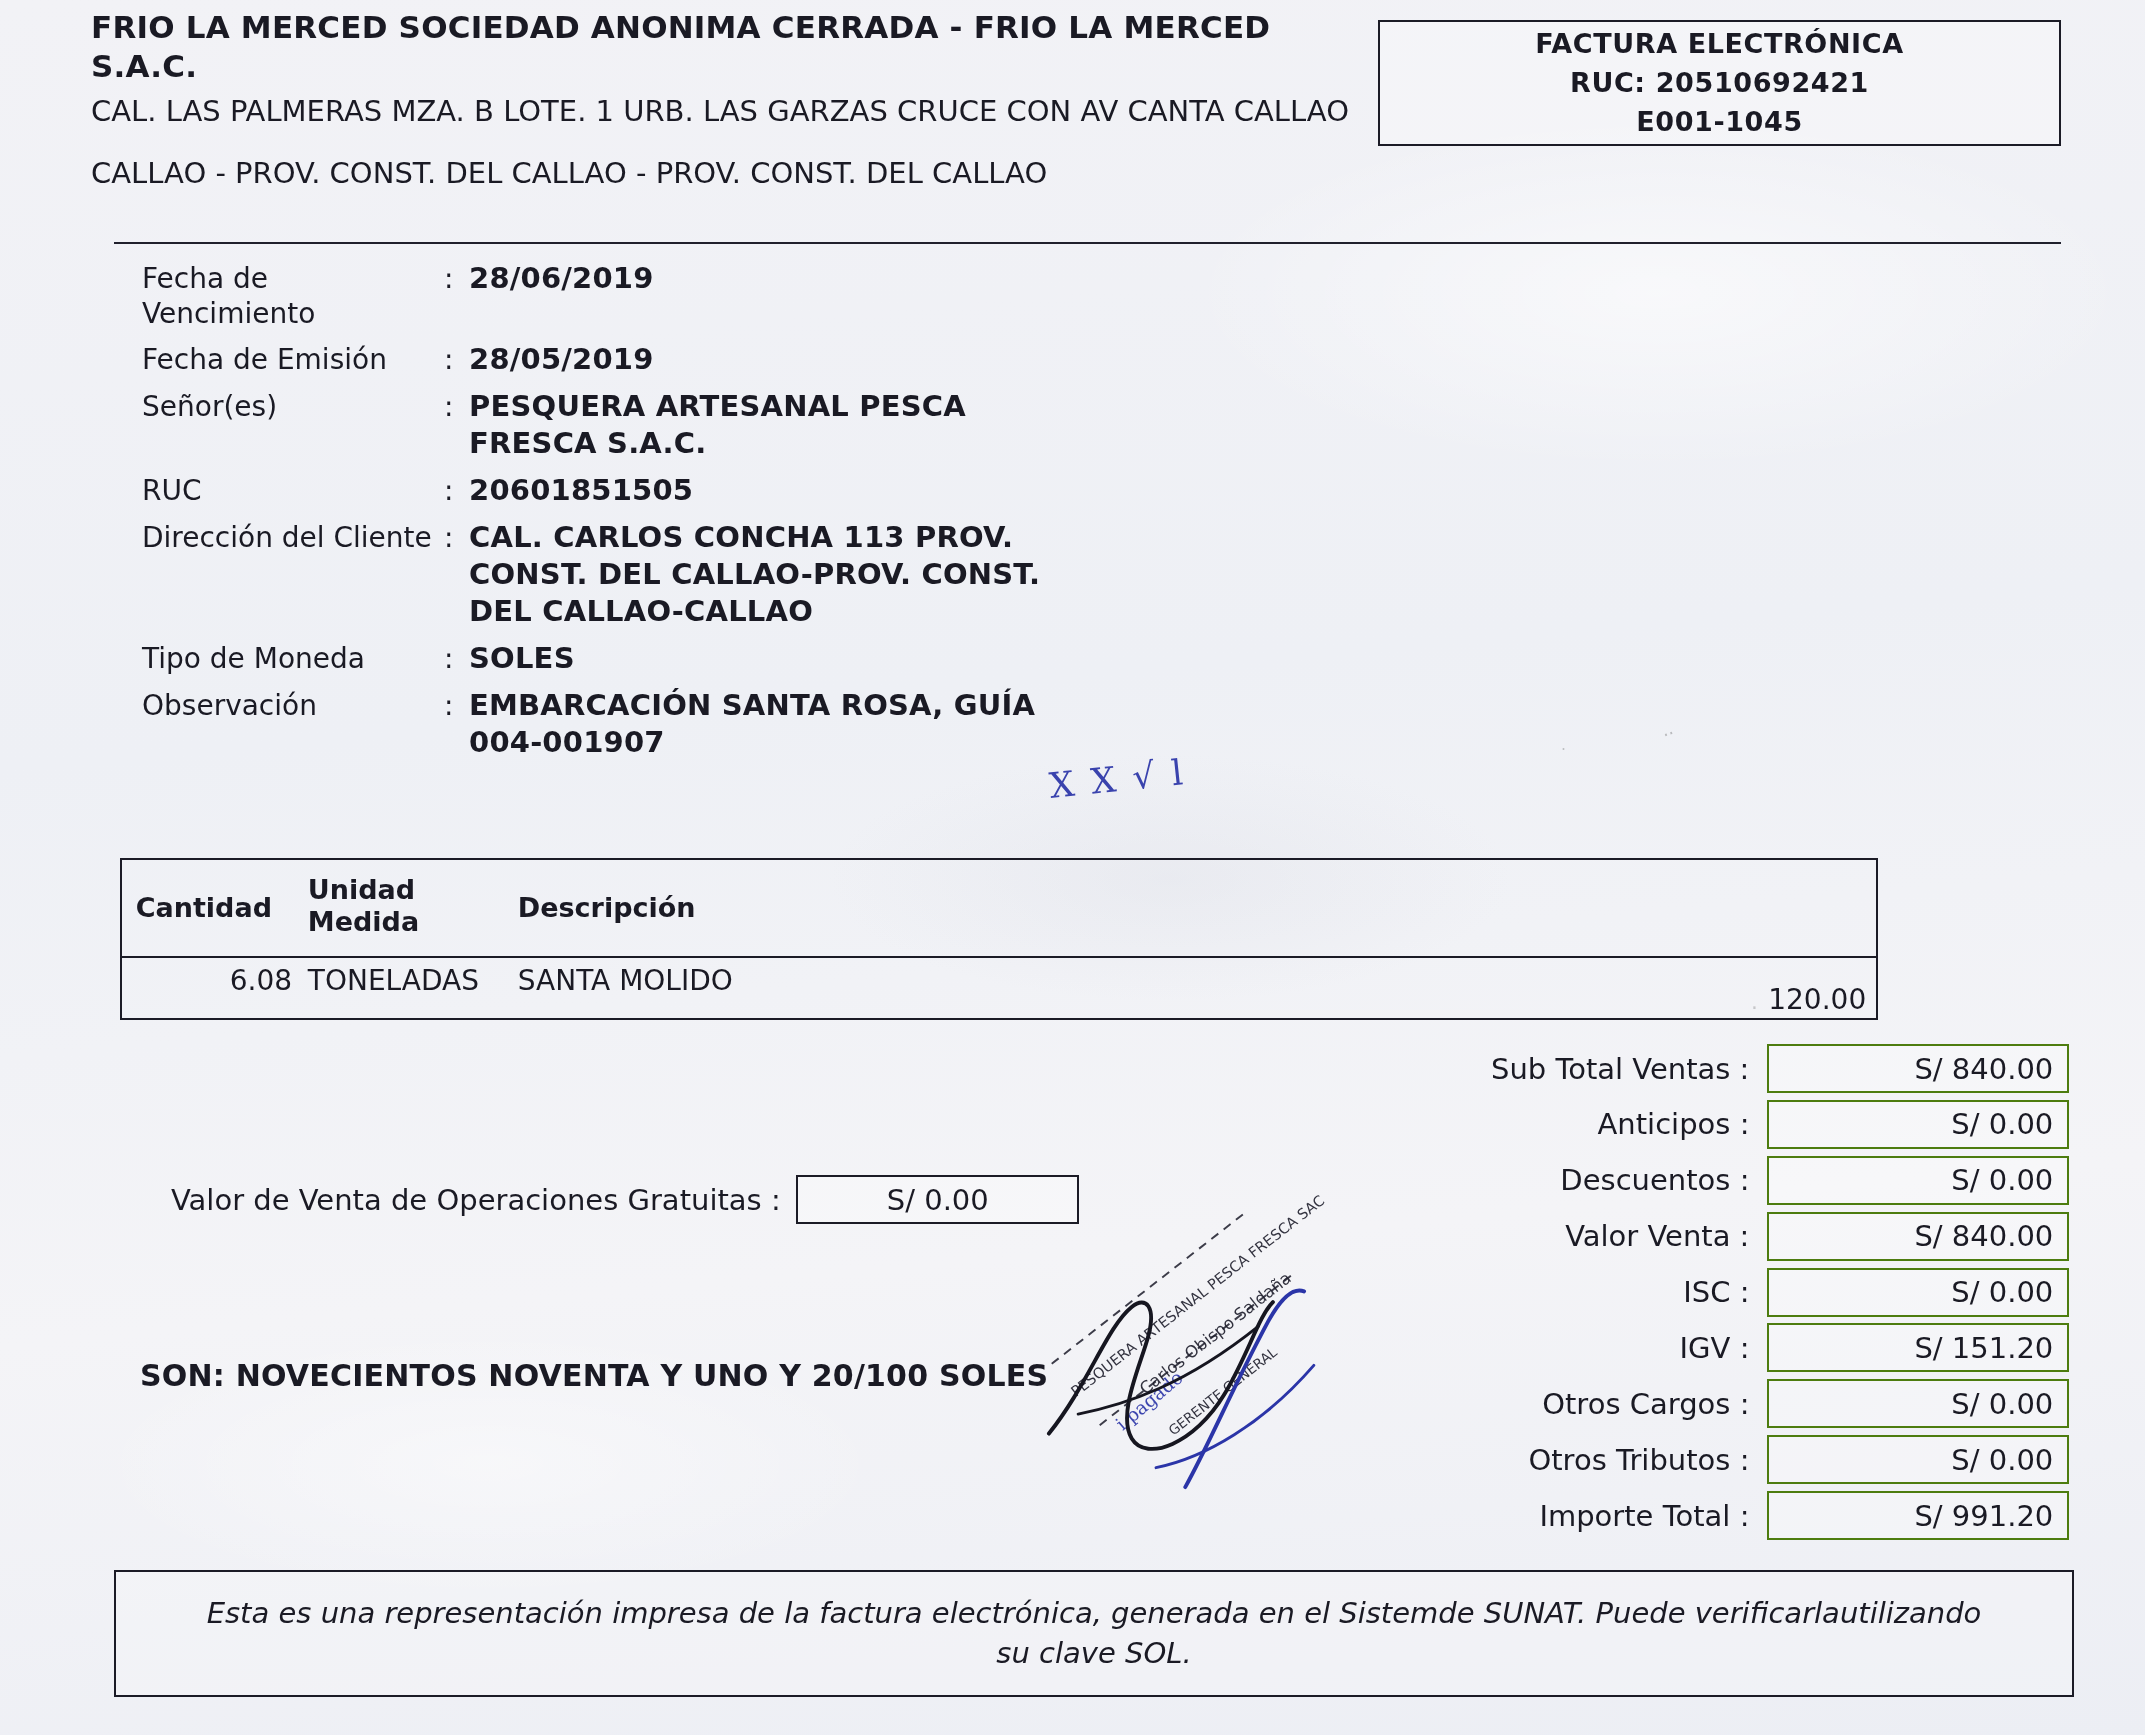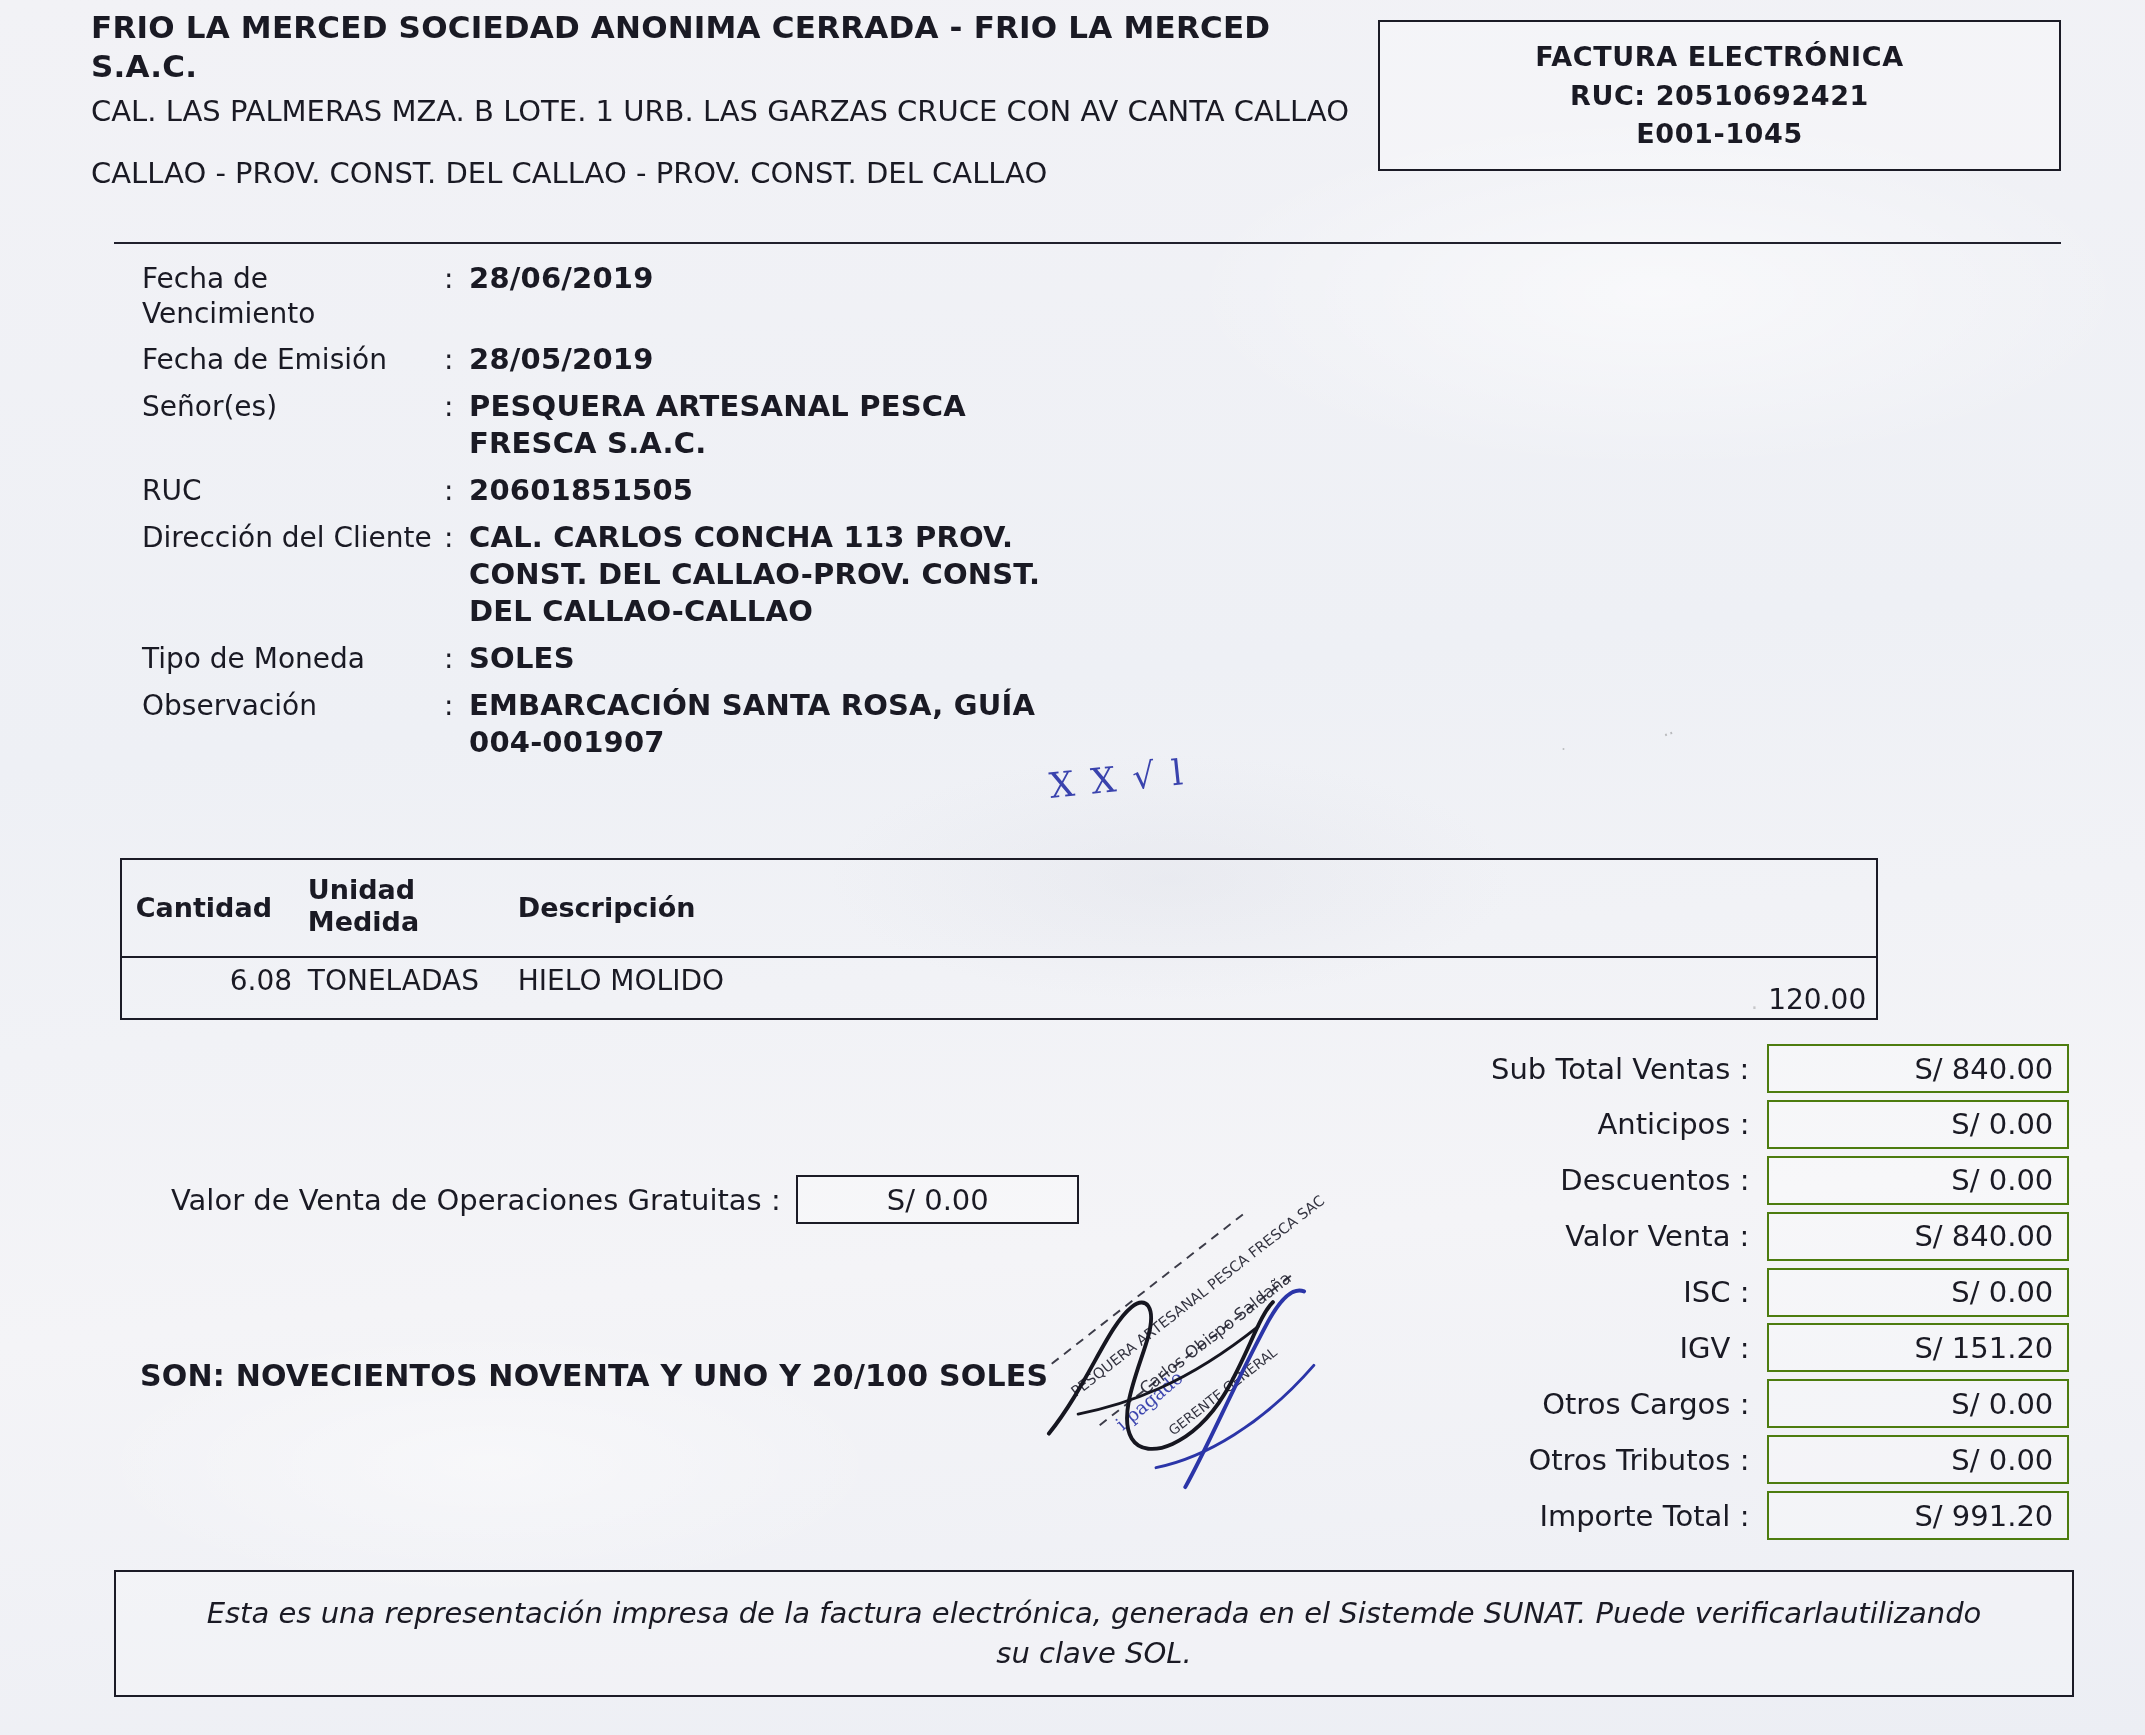--- a/index.html
+++ b/index.html
@@ -48,21 +48,21 @@
     font-size: 29px; font-weight: normal; line-height: 1.3;
     margin-top: 5.9px;
   }
   .company-city {
     font-size: 29px; font-weight: normal; line-height: 1.3;
     margin-top: 24px;
   }
 
   .fe-box {
     position: absolute; right: 41px; top: 19.5px;
-    width: 683px; height: 151px;
+    width: 683px; height: 126px;
     border: 2.9px solid #1b1b26;
     display: flex; flex-direction: column;
     align-items: center; justify-content: center;
     gap: 7.8px;
     background: rgba(255,255,255,0.25);
   }
   .fe-box div { font-size: 27px; font-weight: bold; letter-spacing: 0.6px; }
 
   .rule {
     position: absolute; left: 60px; right: 41px;
@@ -302,21 +302,21 @@
 
   <div class="items">
     <div class="items-head">
       <div class="c-qty">Cantidad</div>
       <div class="c-um">Unidad Medida</div>
       <div class="c-desc">Descripción</div>
     </div>
     <div class="items-row">
       <div class="c-qty">6.08</div>
       <div class="c-um">TONELADAS</div>
-      <div class="c-desc">HIELO MOLIDO</div>
+      <div class="c-desc">SANTA MOLIDO</div>
       <div class="c-price">120.00</div>
     </div>
   </div>
 
   <div class="totals">
     <div class="tot-row">
       <div class="tot-label">Sub Total Ventas :</div>
       <div class="tot-value">S/ 840.00</div>
     </div>
     <div class="tot-row">

